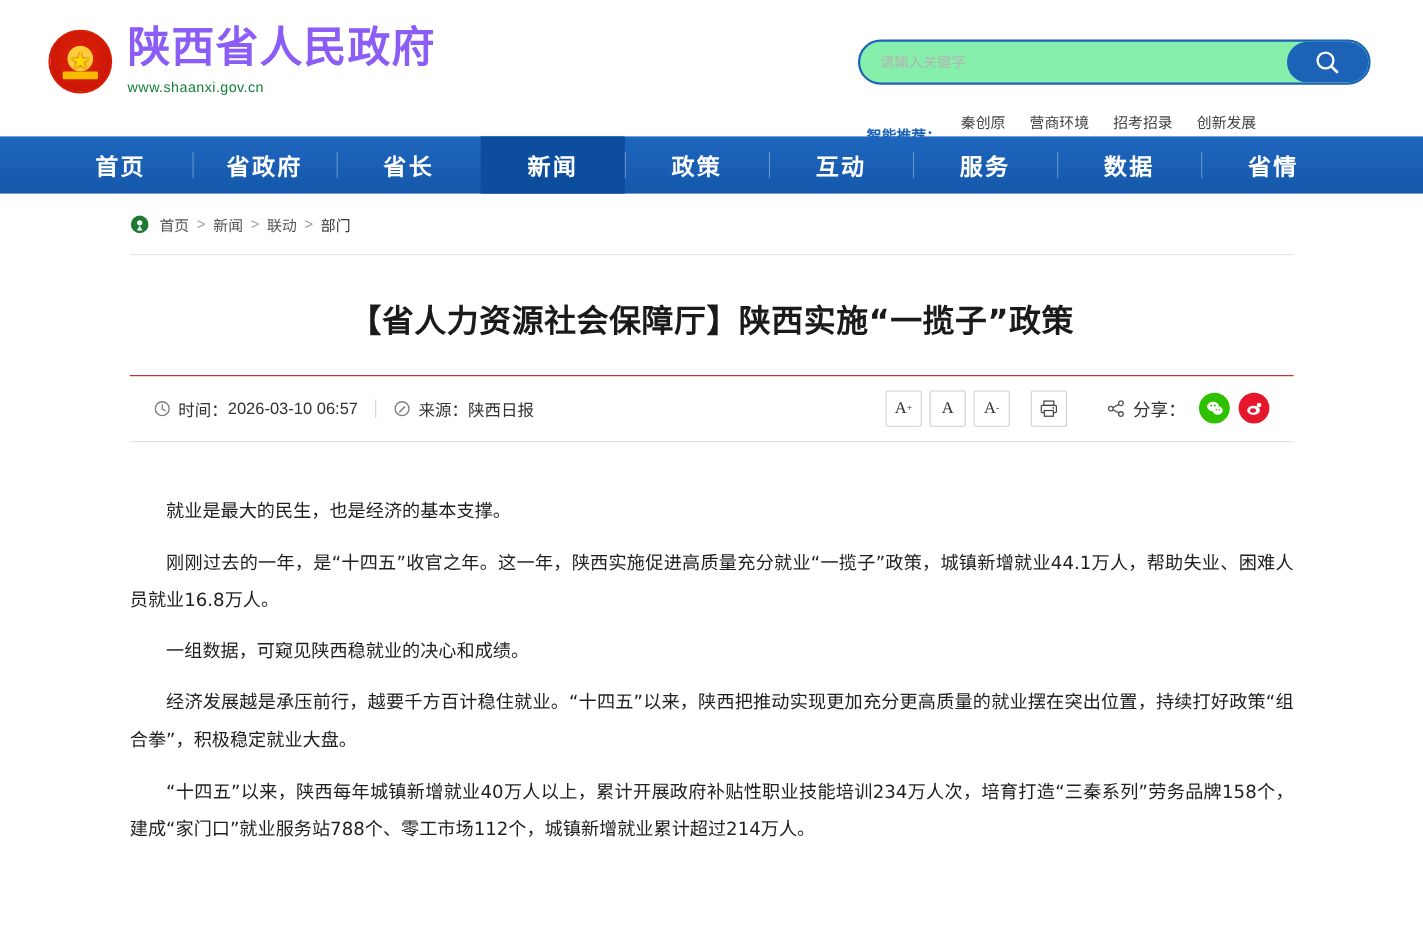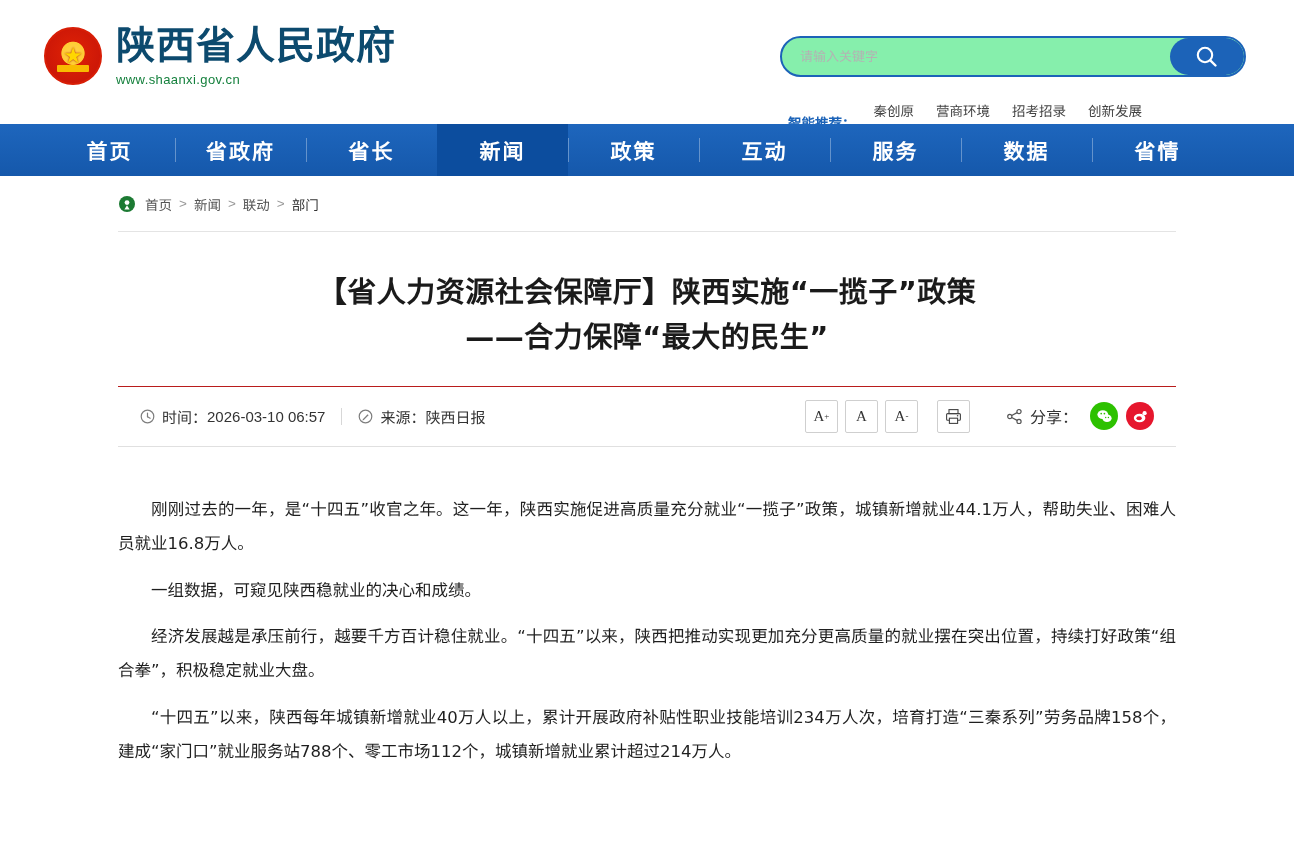--- a/index.html
+++ b/index.html
@@ -47,24 +47,24 @@
     content: "";
     position: absolute;
     left: 11px; right: 11px; bottom: 11px;
     height: 7px;
     background: #ffd700;
     border-radius: 1px;
     opacity: .85;
   }
   .sitename-wrap { margin-left: 14px; }
   .sitename {
-    font-family: Liberation Serif, serif;
+    font-family: Liberation Mono, monospace;
     font-size: 39px;
     font-weight: bold;
-    color: #0c4a6e;
+    color: #8b5cf6;
     letter-spacing: 1px;
     line-height: 1.05;
   }
   .siteurl {
     font-size: 13px;
     color: #15803d;
     margin-top: 5px;
     letter-spacing: .4px;
   }
 
@@ -356,21 +356,20 @@
     <span class="sep">&gt;</span>
     <a href="#">新闻</a>
     <span class="sep">&gt;</span>
     <a href="#">联动</a>
     <span class="sep">&gt;</span>
     <span class="cur">部门</span>
   </div>
 
   <div class="article-title">
     <div>【省人力资源社会保障厅】陕西实施“一揽子”政策</div>
-    <div>——合力保障“最大的民生”</div>
   </div>
 
   <div class="meta-bar">
     <div class="meta-left">
       <div class="meta-item">
         <span class="meta-ico">
           <svg width="15" height="15" viewBox="0 0 15 15">
             <circle cx="7.5" cy="7.5" r="6.3" fill="none" stroke="#7d7d7d" stroke-width="1.2"></circle>
             <line x1="7.5" y1="4" x2="7.5" y2="7.8" stroke="#7d7d7d" stroke-width="1.2" stroke-linecap="round"></line>
             <line x1="7.5" y1="7.8" x2="10.1" y2="9.3" stroke="#7d7d7d" stroke-width="1.2" stroke-linecap="round"></line>
@@ -439,19 +438,20 @@
             <ellipse cx="7.6" cy="10" rx="5.8" ry="4.2" fill="#ffffff"></ellipse>
             <ellipse cx="7.1" cy="10.2" rx="2.7" ry="2" fill="#e6162d"></ellipse>
             <circle cx="12.6" cy="5.2" r="2.1" fill="#ffffff"></circle>
           </svg>
         </div>
       </div>
     </div>
   </div>
 
   <div class="article-body">
+    <p>就业是最大的民生，也是经济的基本支撑。</p>
     <p>刚刚过去的一年，是“十四五”收官之年。这一年，陕西实施促进高质量充分就业“一揽子”政策，城镇新增就业44.1万人，帮助失业、困难人员就业16.8万人。</p>
     <p>一组数据，可窥见陕西稳就业的决心和成绩。</p>
     <p>经济发展越是承压前行，越要千方百计稳住就业。“十四五”以来，陕西把推动实现更加充分更高质量的就业摆在突出位置，持续打好政策“组合拳”，积极稳定就业大盘。</p>
     <p>“十四五”以来，陕西每年城镇新增就业40万人以上，累计开展政府补贴性职业技能培训234万人次，培育打造“三秦系列”劳务品牌158个，建成“家门口”就业服务站788个、零工市场112个，城镇新增就业累计超过214万人。</p>
   </div>
 
 </div>
 
 </body></html>

